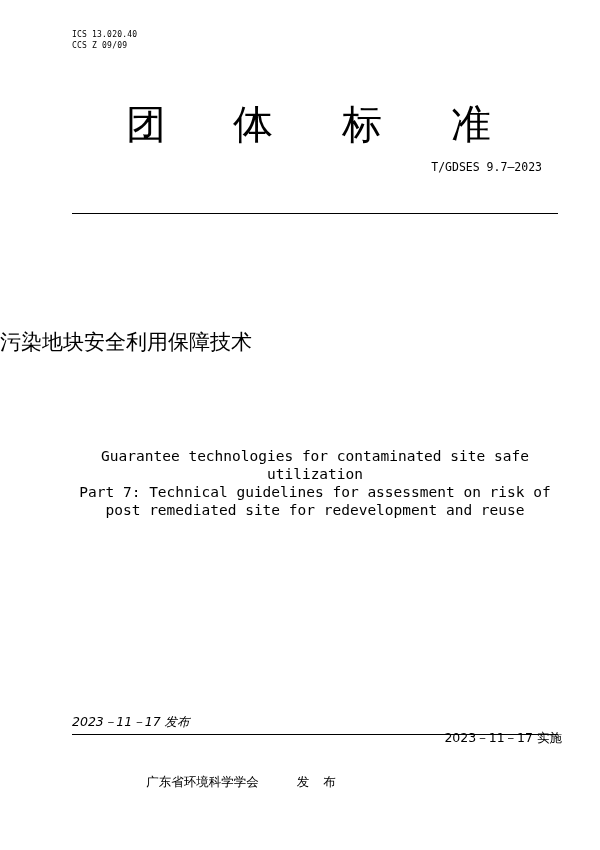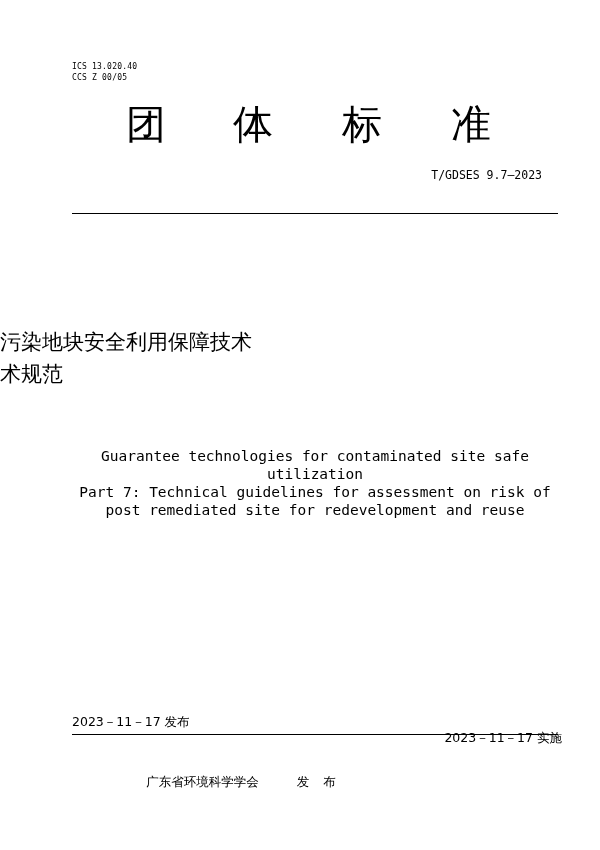--- a/index.html
+++ b/index.html
@@ -16,39 +16,38 @@
       font-family: "DejaVu Sans", sans-serif;
     }
     .abs { position: absolute; }
     .codes {
       left: 72px;
       top: 29px;
       font-family: "DejaVu Sans Mono", "Liberation Mono", monospace;
       font-size: 8px;
       line-height: 11px;
       letter-spacing: 0.2px;
-      margin-top: 32px;
     }
     .title-main {
       left: 0;
       top: 96px;
       width: 600px;
       height: 60px;
     }
     .title-char {
       position: absolute;
       top: 0;
       font-family: "DejaVu Sans", sans-serif;
       font-size: 40px;
       line-height: 56px;
       font-weight: normal;
     }
     .std-number {
       right: 58px;
-      top: 168px;
+      top: 160px;
       font-family: "DejaVu Sans Mono", "Liberation Mono", monospace;
       font-size: 11.5px;
       line-height: 14px;
     }
     .rule {
       left: 72px;
       width: 486px;
       height: 0;
       border-top: 1.3px solid #000;
     }
@@ -71,20 +70,21 @@
       font-size: 14.5px;
       line-height: 18px;
     }
     .en-title div { white-space: nowrap; }
     .date-left {
       left: 72px;
       top: 714px;
       font-size: 12.5px;
       line-height: 16px;
       white-space: nowrap;
+      font-style: italic;
     }
     .date-right {
       right: 38px;
       top: 714px;
       font-size: 12.5px;
       line-height: 16px;
       white-space: nowrap;
       margin-top: 16px;
     }
     .publisher {
@@ -97,37 +97,36 @@
       white-space: nowrap;
     }
     .publisher .org { margin-right: 38px; }
     .publisher .act { letter-spacing: 14px; }
   </style>
 </head>
 <body>
 
 <div class="abs codes">
   <div>ICS 13.020.40</div>
-  <div>CCS Z 00/05</div>
+  <div>CCS Z 09/09</div>
 </div>
 
 <div class="abs title-main">
   <span class="title-char" style="left:126px">团</span>
   <span class="title-char" style="left:233px">体</span>
   <span class="title-char" style="left:342px">标</span>
   <span class="title-char" style="left:451px">准</span>
 </div>
 
 <div class="abs std-number">T/GDSES 9.7—2023</div>
 
 <div class="abs rule" style="top:213px"></div>
 
 <div class="abs cn-title">
   <div>污染地块安全利用保障技术</div>
-  <div>术规范</div>
 </div>
 
 <div class="abs en-title">
   <div>Guarantee technologies for contaminated site safe</div>
   <div>utilization</div>
   <div>Part 7: Technical guidelines for assessment on risk of</div>
   <div>post remediated site for redevelopment and reuse</div>
 </div>
 
 <div class="abs date-left">2023－11－17 发布</div>

